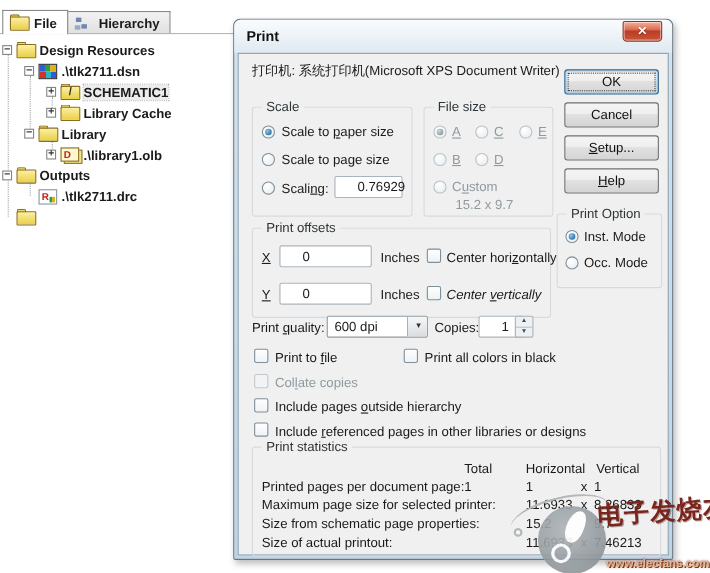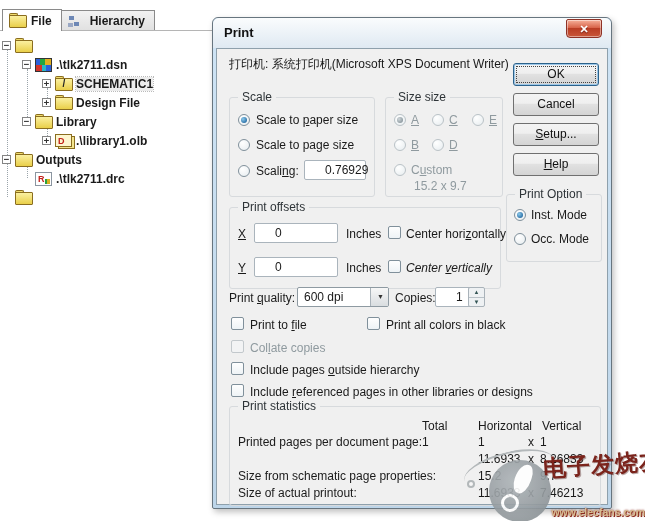--- a/index.html
+++ b/index.html
@@ -139,38 +139,39 @@
   <div class="vline" style="left:7px; top:50px; height:147px;"></div>
   <div class="vline" style="left:27px; top:69px; height:52px;"></div>
   <div class="vline" style="left:47px; top:88px; height:14px;"></div>
   <div class="vline" style="left:47px; top:126px; height:14px;"></div>
   <div class="vline" style="left:27px; top:164px; height:14px;"></div>
 
   <div id="tree">
   <div class="tree-row" style="margin-left: 2px;">
     <span class="expander">−</span>
     <span class="ticon icon-folder"></span>
+    <span class="tlabel">Design Resources</span>
   </div>
 
   <div class="tree-row" style="margin-left: 22px;">
     <span class="expander">−</span>
     <span class="ticon icon-design"></span>
     <span class="tlabel">.\tlk2711.dsn</span>
   </div>
 
   <div class="tree-row selected" style="margin-left: 42px;">
     <span class="expander">+</span>
     <span class="ticon icon-schematic"></span>
     <span class="tlabel">SCHEMATIC1</span>
   </div>
 
   <div class="tree-row" style="margin-left: 42px;">
     <span class="expander">+</span>
     <span class="ticon icon-folder"></span>
-    <span class="tlabel">Design File</span>
+    <span class="tlabel">Library Cache</span>
   </div>
 
   <div class="tree-row" style="margin-left: 22px;">
     <span class="expander">−</span>
     <span class="ticon icon-folder"></span>
     <span class="tlabel">Library</span>
   </div>
 
   <div class="tree-row" style="margin-left: 42px;">
     <span class="expander">+</span>
@@ -218,21 +219,21 @@
       <span class="radio checked" style="left:8px; top:16px;"></span>
       <span class="lbl" style="left:26px; top:15px;">Scale to <u>p</u>aper size</span>
       <span class="radio" style="left:8px; top:41px;"></span>
       <span class="lbl" style="left:26px; top:40px;">Scale to pa<u>g</u>e size</span>
       <span class="radio" style="left:8px; top:67px;"></span>
       <span class="lbl" style="left:26px; top:66px;">Scali<u>n</u>g:</span>
       <span class="field" style="left:74px; top:62px; width:62px; height:20px;">0.76929</span>
     </div>
 
     <div class="grp" style="left:168px; top:48px; width:118px; height:100px;">
-      <span class="grp-legend">Size size</span>
+      <span class="grp-legend">File size</span>
       <span class="radio checked disabled" style="left:8px; top:16px;"></span>
       <span class="lbl dis" style="left:25px; top:15px;"><u>A</u></span>
       <span class="radio disabled" style="left:46px; top:16px;"></span>
       <span class="lbl dis" style="left:63px; top:15px;"><u>C</u></span>
       <span class="radio disabled" style="left:86px; top:16px;"></span>
       <span class="lbl dis" style="left:103px; top:15px;"><u>E</u></span>
       <span class="radio disabled" style="left:8px; top:41px;"></span>
       <span class="lbl dis" style="left:25px; top:40px;"><u>B</u></span>
       <span class="radio disabled" style="left:46px; top:41px;"></span>
       <span class="lbl dis" style="left:63px; top:40px;"><u>D</u></span>
@@ -293,20 +294,21 @@
       <div id="stat-rows">
   <div class="stat-row" style="top: 28px;">
     <span class="st-cell st-label">Printed pages per document page:</span>
     <span class="st-cell st-total">1</span>
     <span class="st-cell st-h">1</span>
     <span class="st-cell st-x">x</span>
     <span class="st-cell st-v">1</span>
   </div>
 
   <div class="stat-row" style="top: 45px;">
+    <span class="st-cell st-label">Maximum page size for selected printer:</span>
     <span class="st-cell st-total"></span>
     <span class="st-cell st-h">11.6933</span>
     <span class="st-cell st-x">x</span>
     <span class="st-cell st-v">8.26833</span>
   </div>
 
   <div class="stat-row" style="top: 62px;">
     <span class="st-cell st-label">Size from schematic page properties:</span>
     <span class="st-cell st-total"></span>
     <span class="st-cell st-h">15.2</span>

